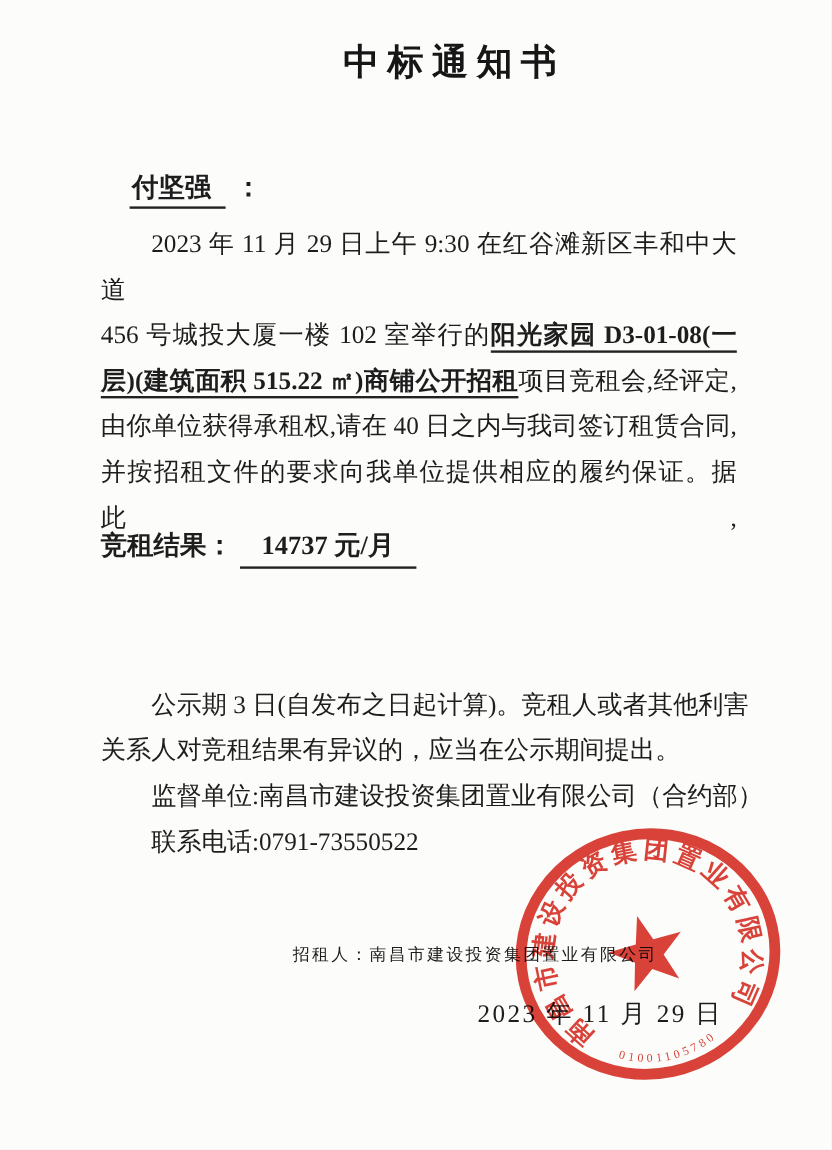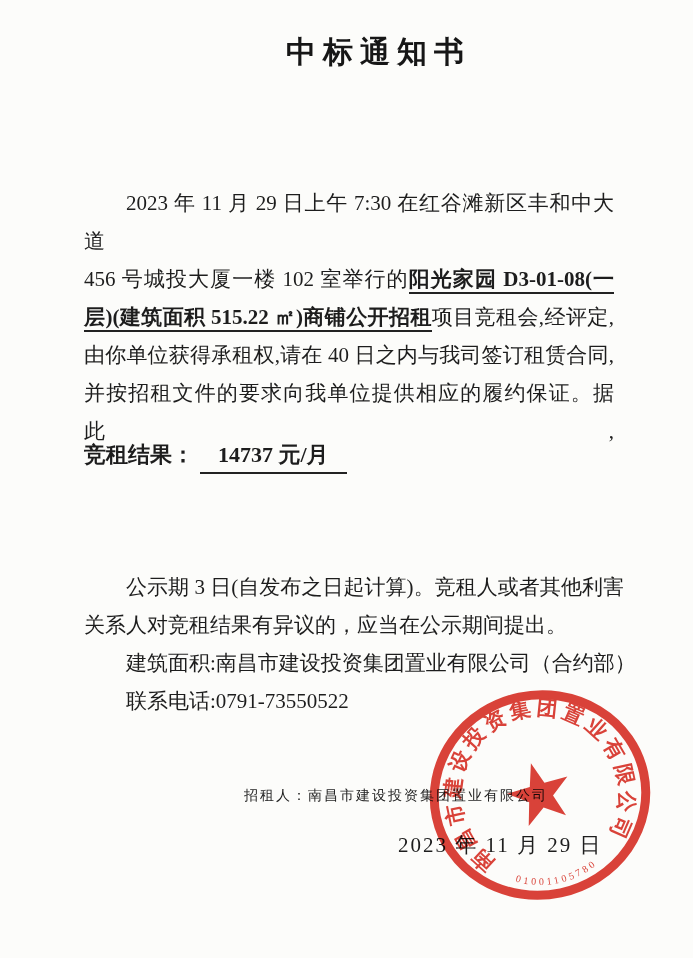--- a/index.html
+++ b/index.html
@@ -69,37 +69,40 @@
     pointer-events:none;
   }
 </style>
 </head>
 <body>
 
 <div class="page">
 
   <div class="doc-title">中标通知书</div>
 
+  <div class="addressee">
+    <span class="name">付坚强</span><span class="colon">：</span>
+  </div>
 
   <div class="para p1">
-    <div class="line jline indent">2023 年 11 月 29 日上午 7:30 在红谷滩新区丰和中大道</div>
+    <div class="line jline indent">2023 年 11 月 29 日上午 9:30 在红谷滩新区丰和中大道</div>
     <div class="line jline"><span>456 号城投大厦一楼 102 室举行的</span><span class="b u">阳光家园 D3-01-08(一</span></div>
     <div class="line jline"><span class="b u">层)(建筑面积 515.22 ㎡)商铺公开招租</span><span>项目竞租会,经评定,</span></div>
     <div class="line jline">由你单位获得承租权,请在 40 日之内与我司签订租赁合同,</div>
     <div class="line jline">并按招租文件的要求向我单位提供相应的履约保证。据此,</div>
   </div>
 
   <div class="result-line">
     <span>竞租结果：</span><span class="value">14737 元/月</span>
   </div>
 
   <div class="para p2">
     <div class="line jline indent">公示期 3 日(自发布之日起计算)。竞租人或者其他利害</div>
     <div class="line">关系人对竞租结果有异议的，应当在公示期间提出。</div>
-    <div class="line indent">建筑面积:南昌市建设投资集团置业有限公司（合约部）</div>
+    <div class="line indent">监督单位:南昌市建设投资集团置业有限公司（合约部）</div>
     <div class="line indent">联系电话:0791-73550522</div>
   </div>
 
   <div class="sig-issuer">招租人：南昌市建设投资集团置业有限公司</div>
 
   <div class="sig-date">2023 年 11 月 29 日</div>
 
   <svg class="stamp" viewBox="0 0 248 232" xmlns="http://www.w3.org/2000/svg">
     <g transform="rotate(-12 124 113)" opacity="0.87">
       <ellipse cx="124" cy="113" rx="106" ry="100" fill="none" stroke="#d7281d" stroke-width="9"></ellipse>

